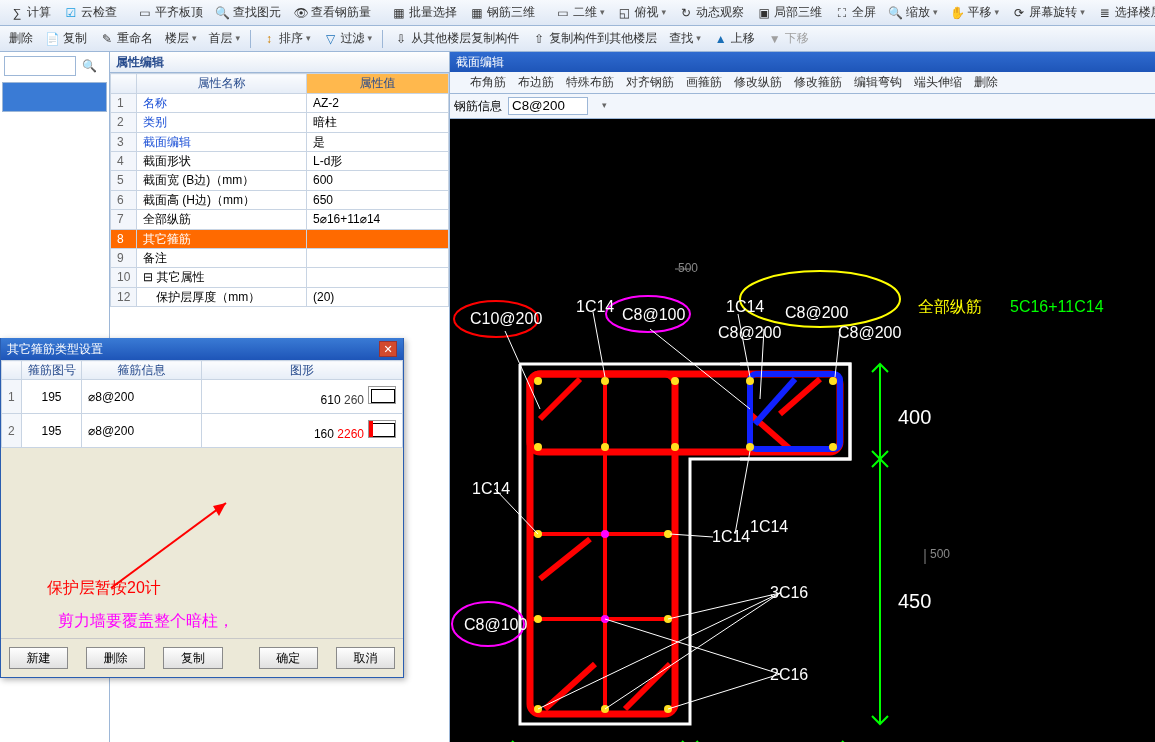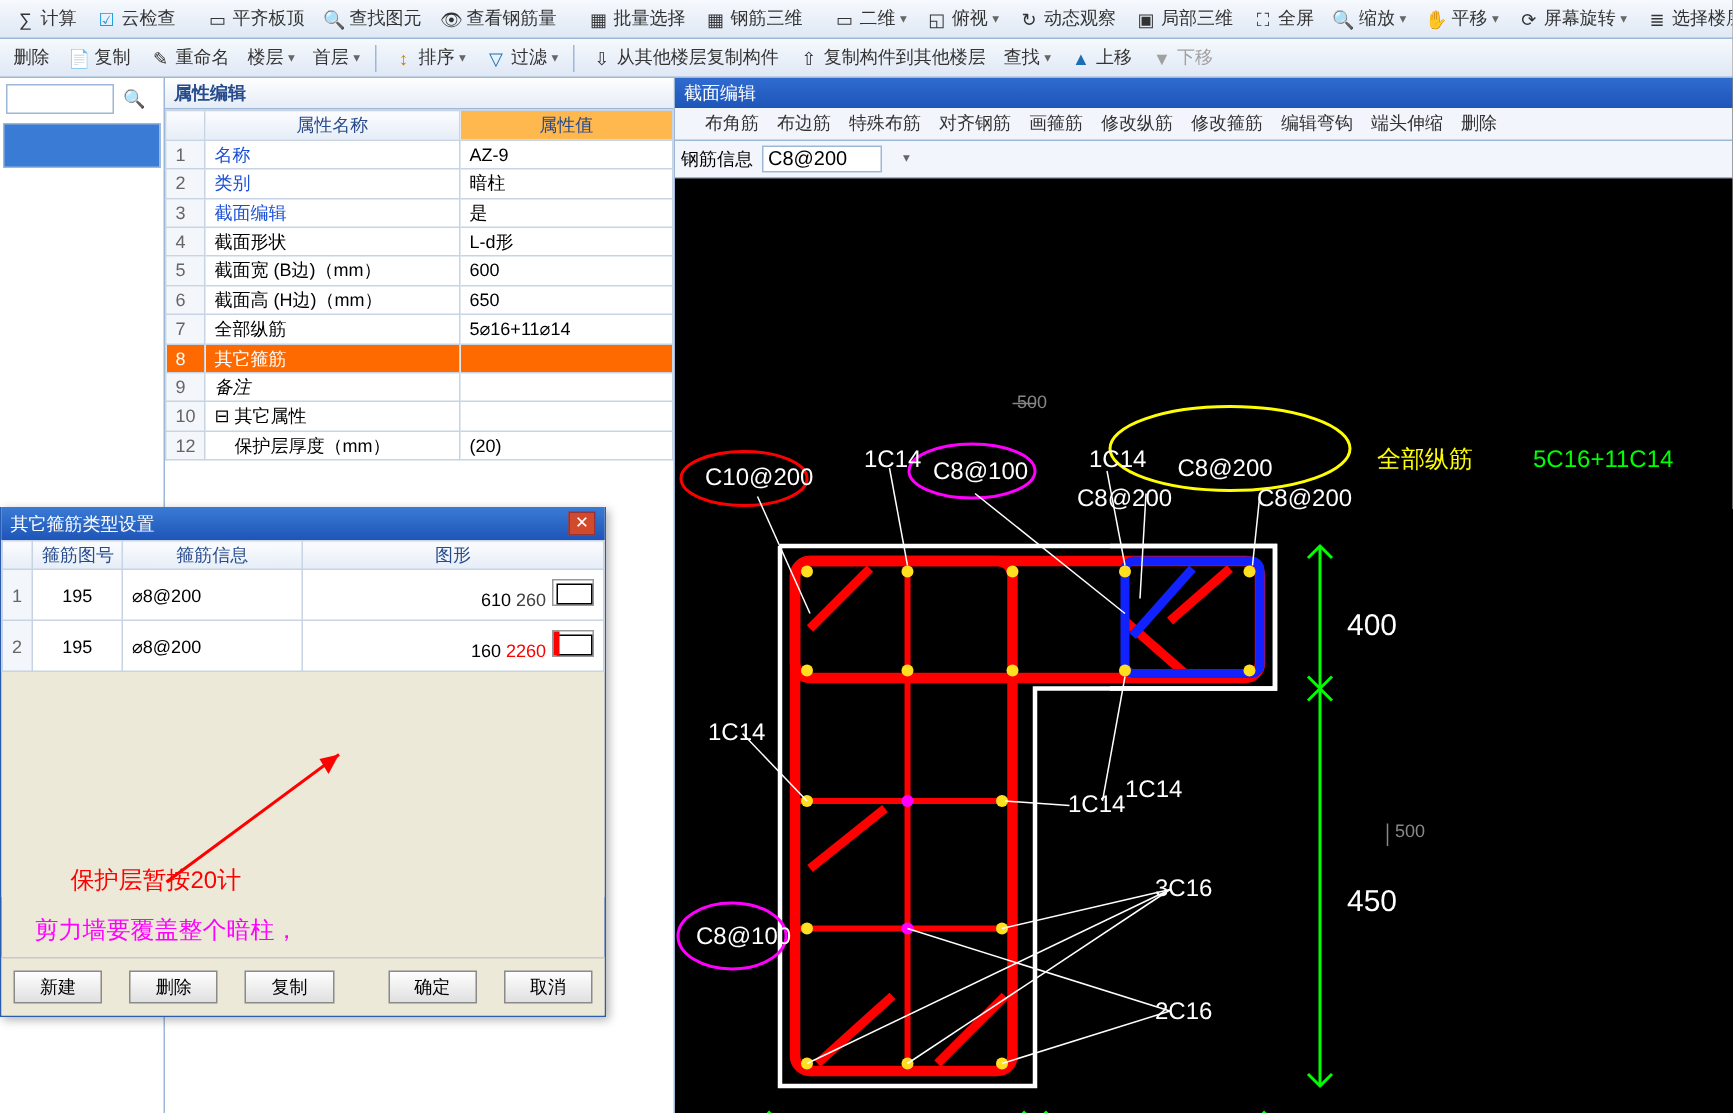--- a/index.html
+++ b/index.html
@@ -35,21 +35,21 @@
   
   #dlg{position:absolute;left:0;top:338px;width:404px;background:#ece9d8;border:1px solid #2a5db0;border-top:none;box-shadow:2px 2px 6px rgba(0,0,0,.3);}
   #dlgtitle{background:linear-gradient(#3a7bd5,#1e55b8);color:#fff;padding:3px 6px;display:flex;justify-content:space-between;align-items:center;}
   #dlgclose{width:18px;height:16px;background:#d24a2e;color:#fff;text-align:center;line-height:14px;border:1px solid #933;cursor:pointer;font-size:11px;}
   #dlggrid{background:#fff;}
   #dlgfoot{display:flex;gap:18px;padding:8px;justify-content:flex-start;border-top:1px solid #c8c8c8;background:#ece9d8;}
   #dlgfoot .btn{width:70px;height:22px;border:1px solid #8a8a8a;background:linear-gradient(#fefefe,#e0e0e0);text-align:center;line-height:20px;cursor:pointer;}
   
   .canv-txt{position:absolute;color:#fff;font-size:16px;white-space:nowrap;}
   #arrow-note{position:absolute;color:#f00;font-size:16px;}
-  #arrow-note2{position:absolute;color:#f0f;font-size:16px;}
+  #arrow-note2{position:absolute;color:#f0f;font-size:16px;margin-left:35px;}
   svg{position:absolute;left:0;top:0;}
   .imgcell{display:inline-block;border:1px solid #999;width:28px;height:18px;position:relative;margin-left:4px;}
   .imgcell::before{content:"";position:absolute;left:2px;top:2px;width:22px;height:12px;border:1px solid #000;}
   .imgcell.red::after{content:"";position:absolute;left:0;top:0;width:4px;height:100%;background:#f00;}
   .disabled{color:#a0a0a0;}
 </style>
 </head>
 <body>
 
 <div id="app">
@@ -191,21 +191,21 @@
           <tr>
         <th class="numcol"></th>
         <th>属性名称</th>
         <th class="valueth">属性值</th>
       </tr>
         </thead>
       <tbody id="propbody">
           <tr>
             <td class="numcol">1</td>
             <td class="link" style="white-space: pre;">名称</td>
-            <td>AZ-9</td>
+            <td>AZ-2</td>
           </tr>
           <tr>
             <td class="numcol">2</td>
             <td class="link" style="white-space: pre;">类别</td>
             <td>暗柱</td>
           </tr>
           <tr>
             <td class="numcol">3</td>
             <td class="link" style="white-space: pre;">截面编辑</td>
             <td>是</td>
@@ -230,21 +230,21 @@
             <td style="white-space: pre;">全部纵筋</td>
             <td>5⌀16+11⌀14</td>
           </tr>
           <tr class="rowsel">
             <td class="numcol">8</td>
             <td style="white-space: pre;">其它箍筋</td>
             <td></td>
           </tr>
           <tr>
             <td class="numcol">9</td>
-            <td style="white-space: pre; font-style: italic;">备注</td>
+            <td style="white-space: pre;">备注</td>
             <td></td>
           </tr>
           <tr>
             <td class="numcol">10</td>
             <td style="white-space: pre;">⊟ 其它属性</td>
             <td></td>
           </tr>
           <tr>
             <td class="numcol">12</td>
             <td style="white-space: pre;">    保护层厚度（mm）</td>
@@ -373,21 +373,21 @@
       <div class="canv-txt" style="left:335px;top:184px">C8@200</div>
       <div class="canv-txt" style="left:268px;top:204px">C8@200</div>
       <div class="canv-txt" style="left:388px;top:204px">C8@200</div>
       <div class="canv-txt" style="left:22px;top:360px">1C14</div>
       <div class="canv-txt" style="left:262px;top:408px">1C14</div>
       <div class="canv-txt" style="left:300px;top:398px">1C14</div>
       <div class="canv-txt" style="left:14px;top:496px">C8@100</div>
       <div class="canv-txt" style="left:320px;top:464px">3C16</div>
       <div class="canv-txt" style="left:320px;top:546px">2C16</div>
       <div class="canv-txt" style="left:468px;top:178px;color:#ff0">全部纵筋</div>
-      <div class="canv-txt" style="left:572px;top:178px;color:#0f0">5C16+11C14</div>
+      <div class="canv-txt" style="left:560px;top:178px;color:#0f0">5C16+11C14</div>
 
       <div class="canv-txt" style="left:448px;top:286px;font-size:20px">400</div>
       <div class="canv-txt" style="left:448px;top:470px;font-size:20px">450</div>
       <div class="canv-txt" style="left:228px;top:142px;color:#888;font-size:12px">500</div>
       <div class="canv-txt" style="left:480px;top:428px;color:#888;font-size:12px">500</div>
     </div>
   </div>
 
   <div id="dlg">
     <div id="dlgtitle">

